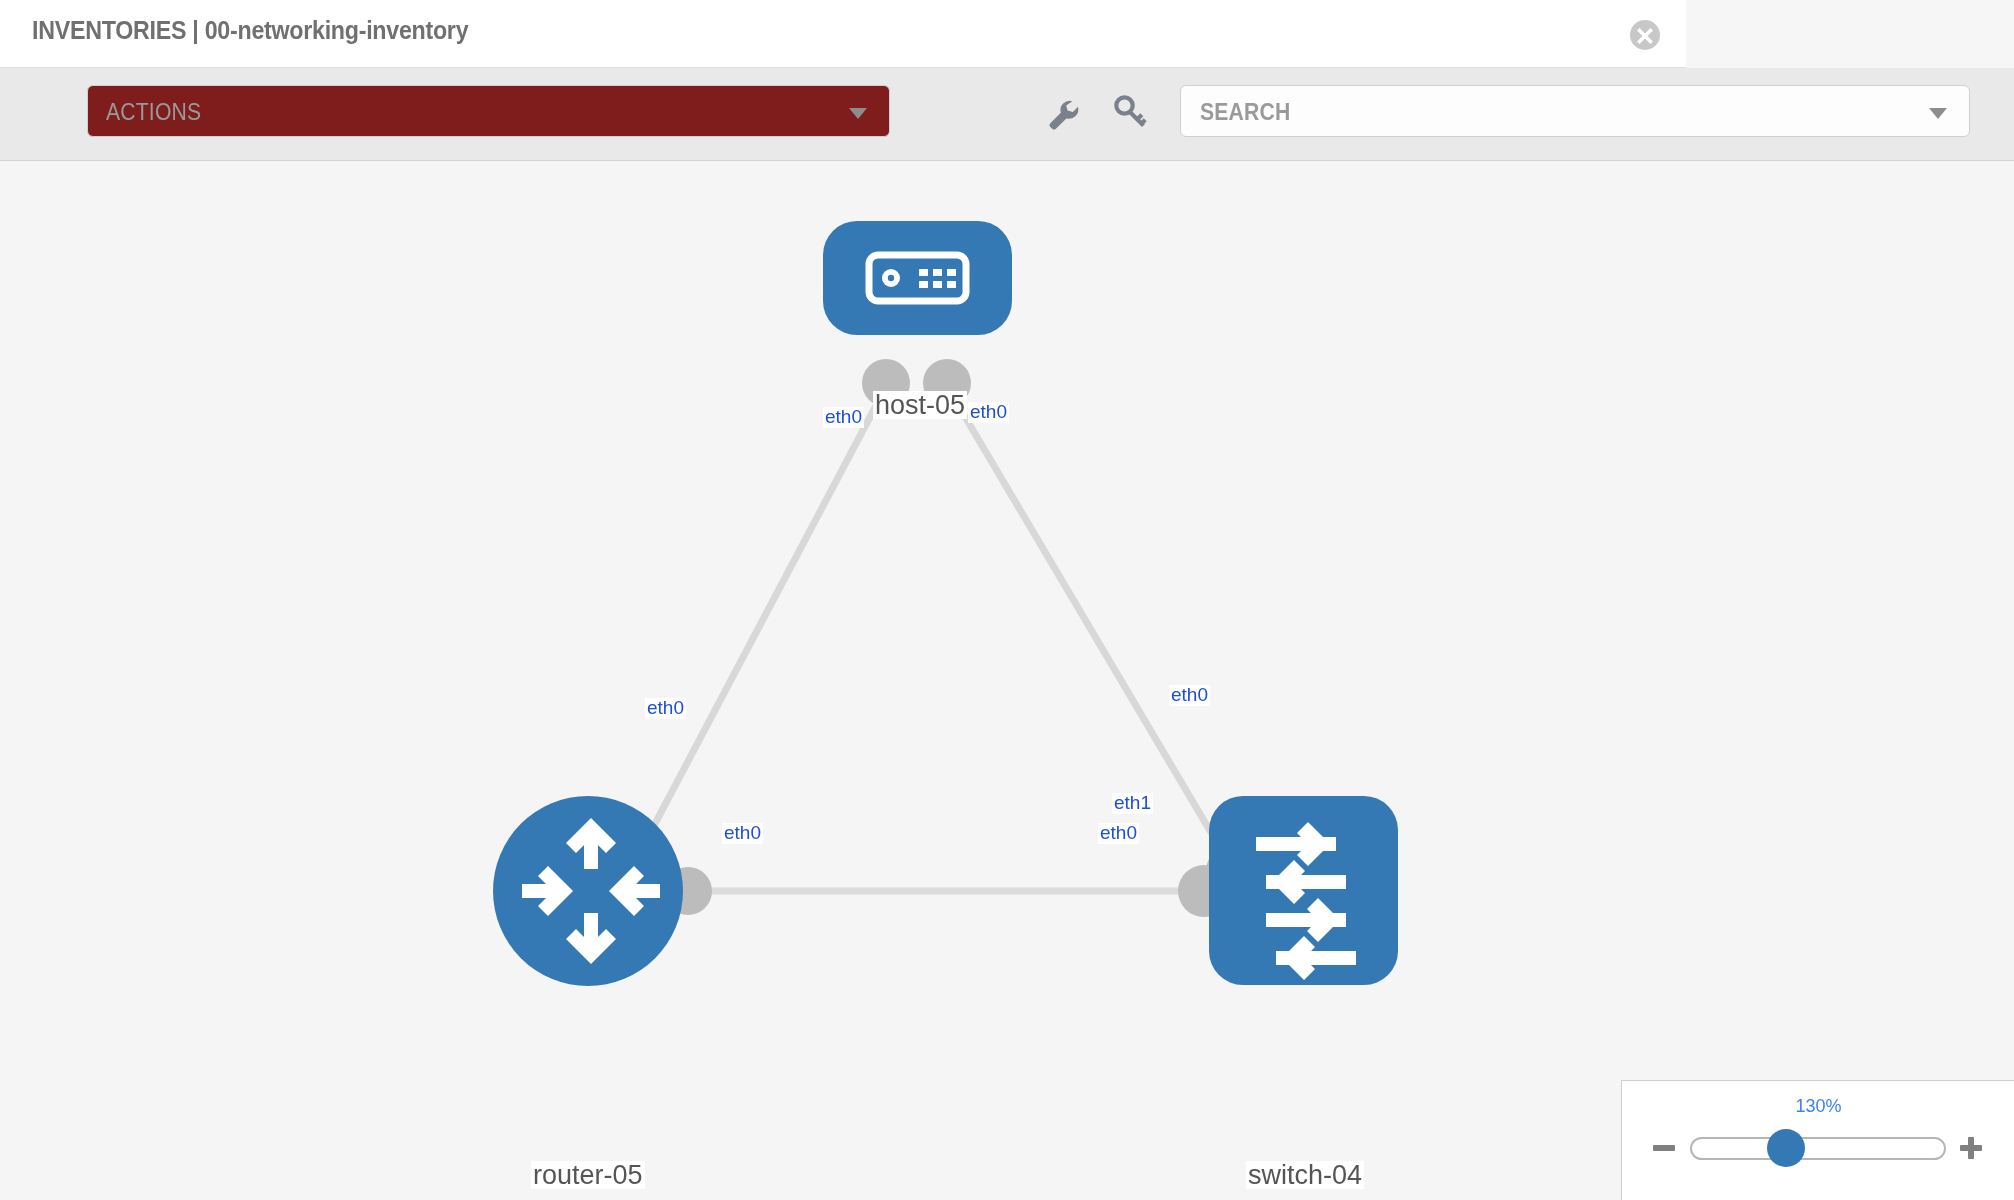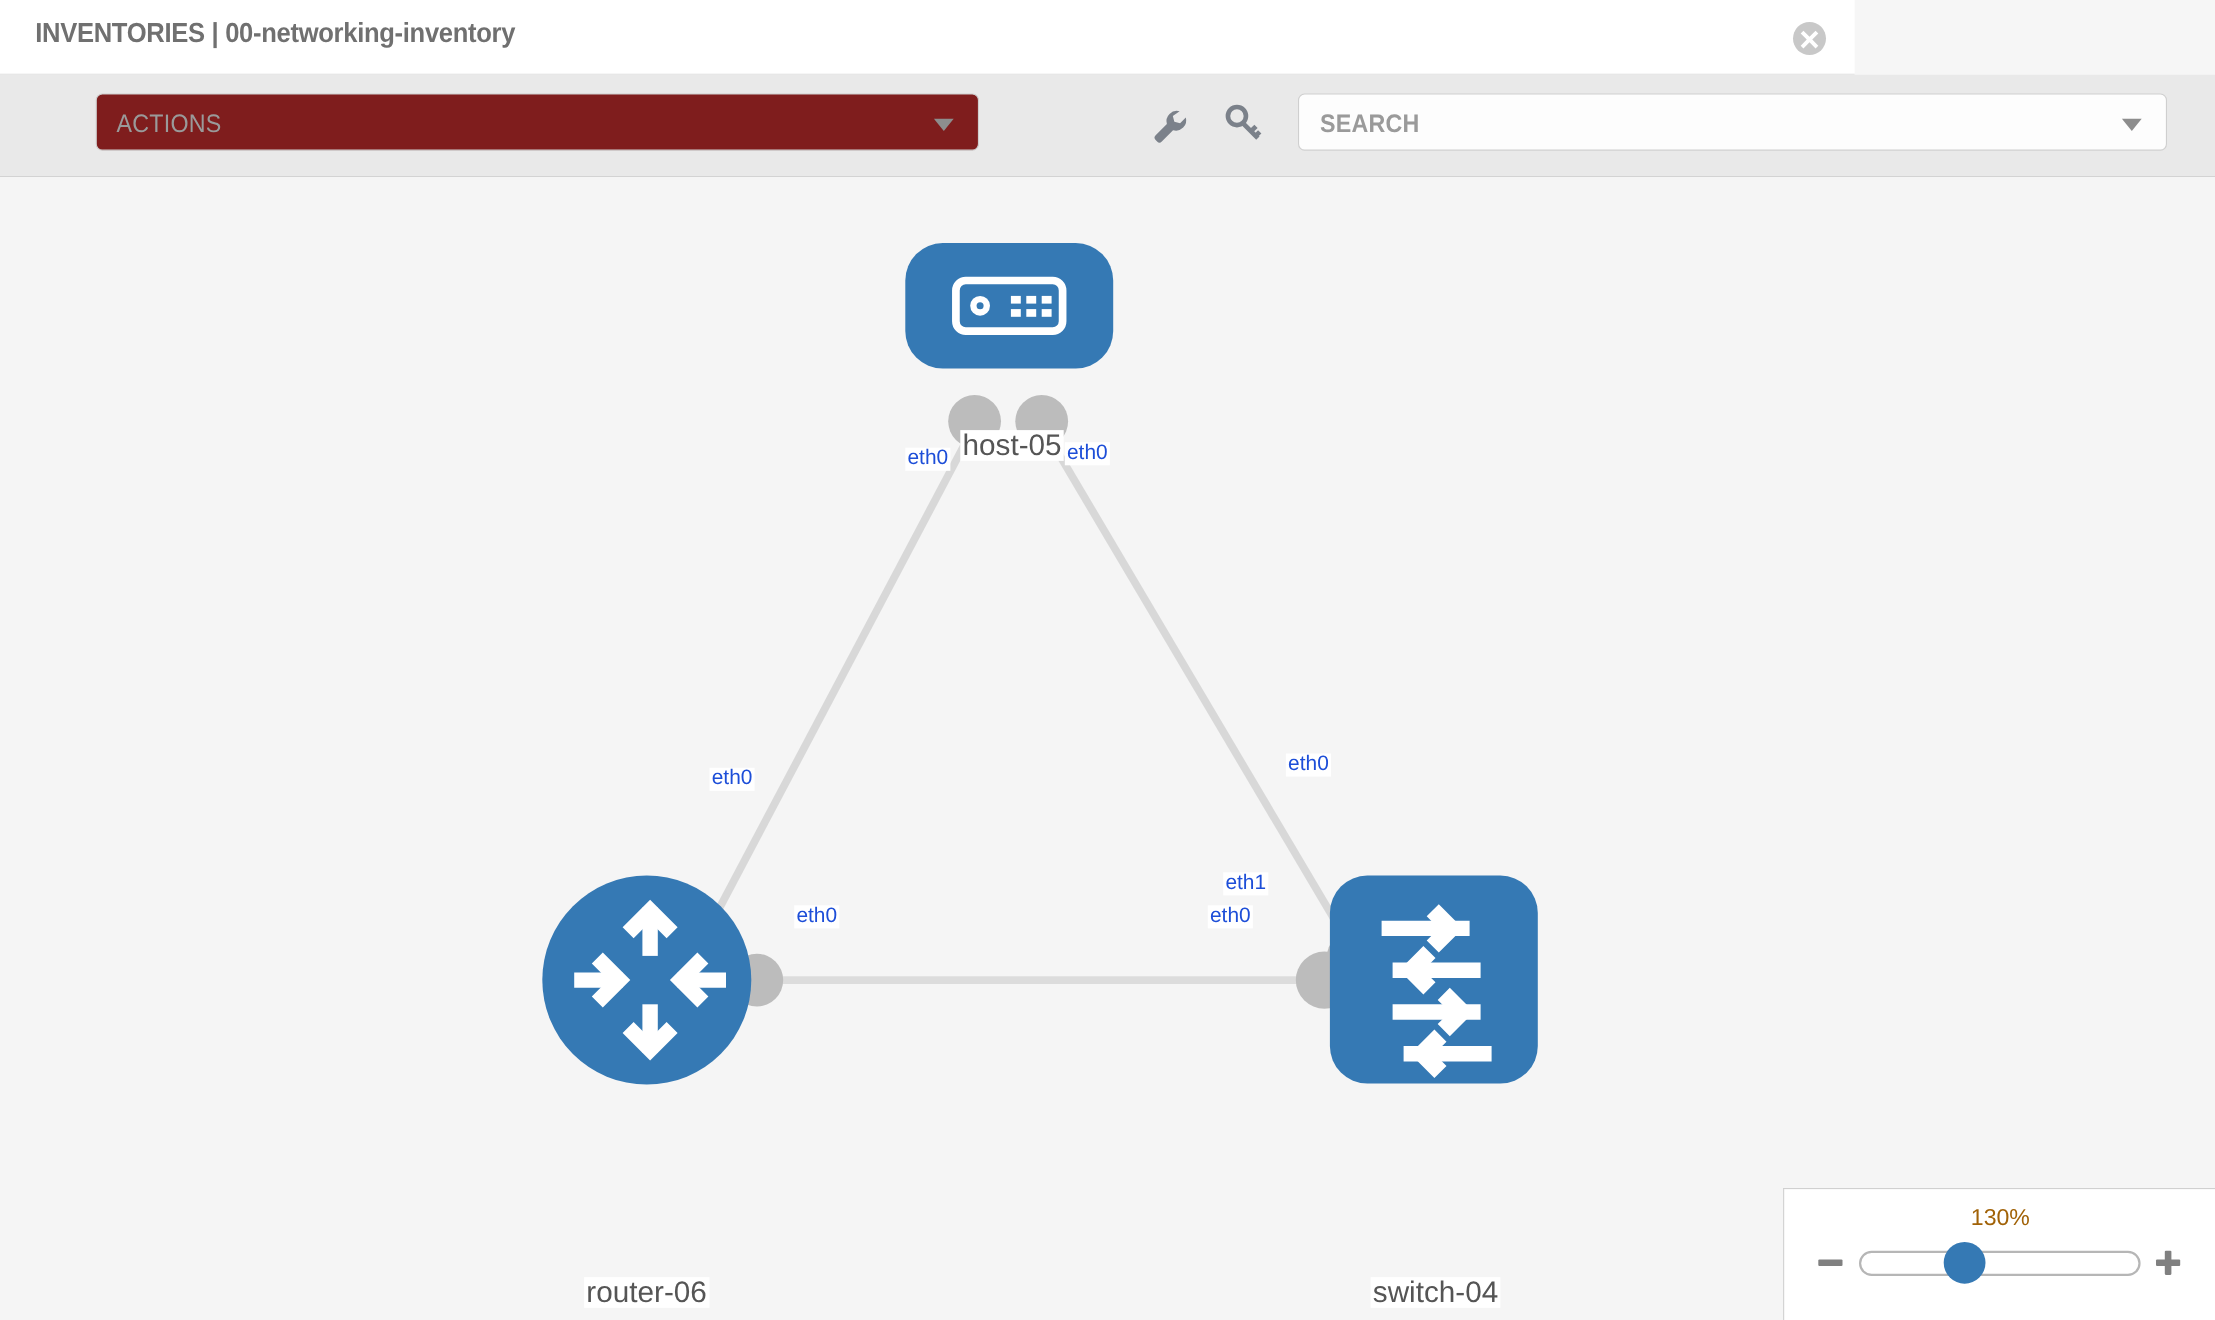--- a/index.html
+++ b/index.html
@@ -140,22 +140,22 @@
     width: 393px; height: 120px;
     background: #ffffff;
     border-left: 1px solid #d0d0d0;
     border-top: 1px solid #d0d0d0;
   }
   .zoom-value {
     position: absolute;
     top: 15px; left: 0;
     width: 393px;
     text-align: center;
-    font-size: 21px;
-    color: #a16207;
+    font-size: 18px;
+    color: #3b82f6;
   }
   .zoom-minus, .zoom-plus {
     position: absolute;
     top: 52px;
     width: 30px; height: 30px;
     cursor: pointer;
   }
   .zoom-minus { left: 27px; }
   .zoom-plus  { left: 334px; }
   .zoom-track {
@@ -281,21 +281,21 @@
         <path d="M1266 752 l80 0 l0 14 l-80 0 Z"></path>
         <path d="M1340 759 l-22 -22 l-11 11 l11 11 l-11 11 l11 11 Z"></path>
 
         <path d="M1276 790 l80 0 l0 14 l-80 0 Z"></path>
         <path d="M1282 797 l22 -22 l11 11 l-11 11 l11 11 l-11 11 Z"></path>
       </g>
     </g>
   </svg>
 
   <div class="node-label" style="left:873px; top:230px;">host-05</div>
-  <div class="node-label" style="left:531px; top:1000px;">router-06</div>
+  <div class="node-label" style="left:531px; top:1000px;">router-05</div>
   <div class="node-label" style="left:1246px; top:1000px;">switch-04</div>
 
   <div class="iface-label" style="left:823px; top:246px;">eth0</div>
   <div class="iface-label" style="left:968px; top:241px;">eth0</div>
 
   <div class="iface-label" style="left:645px; top:537px;">eth0</div>
   <div class="iface-label" style="left:1169px; top:524px;">eth0</div>
 
   <div class="iface-label" style="left:722px; top:662px;">eth0</div>
   <div class="iface-label" style="left:1098px; top:662px;">eth0</div>

